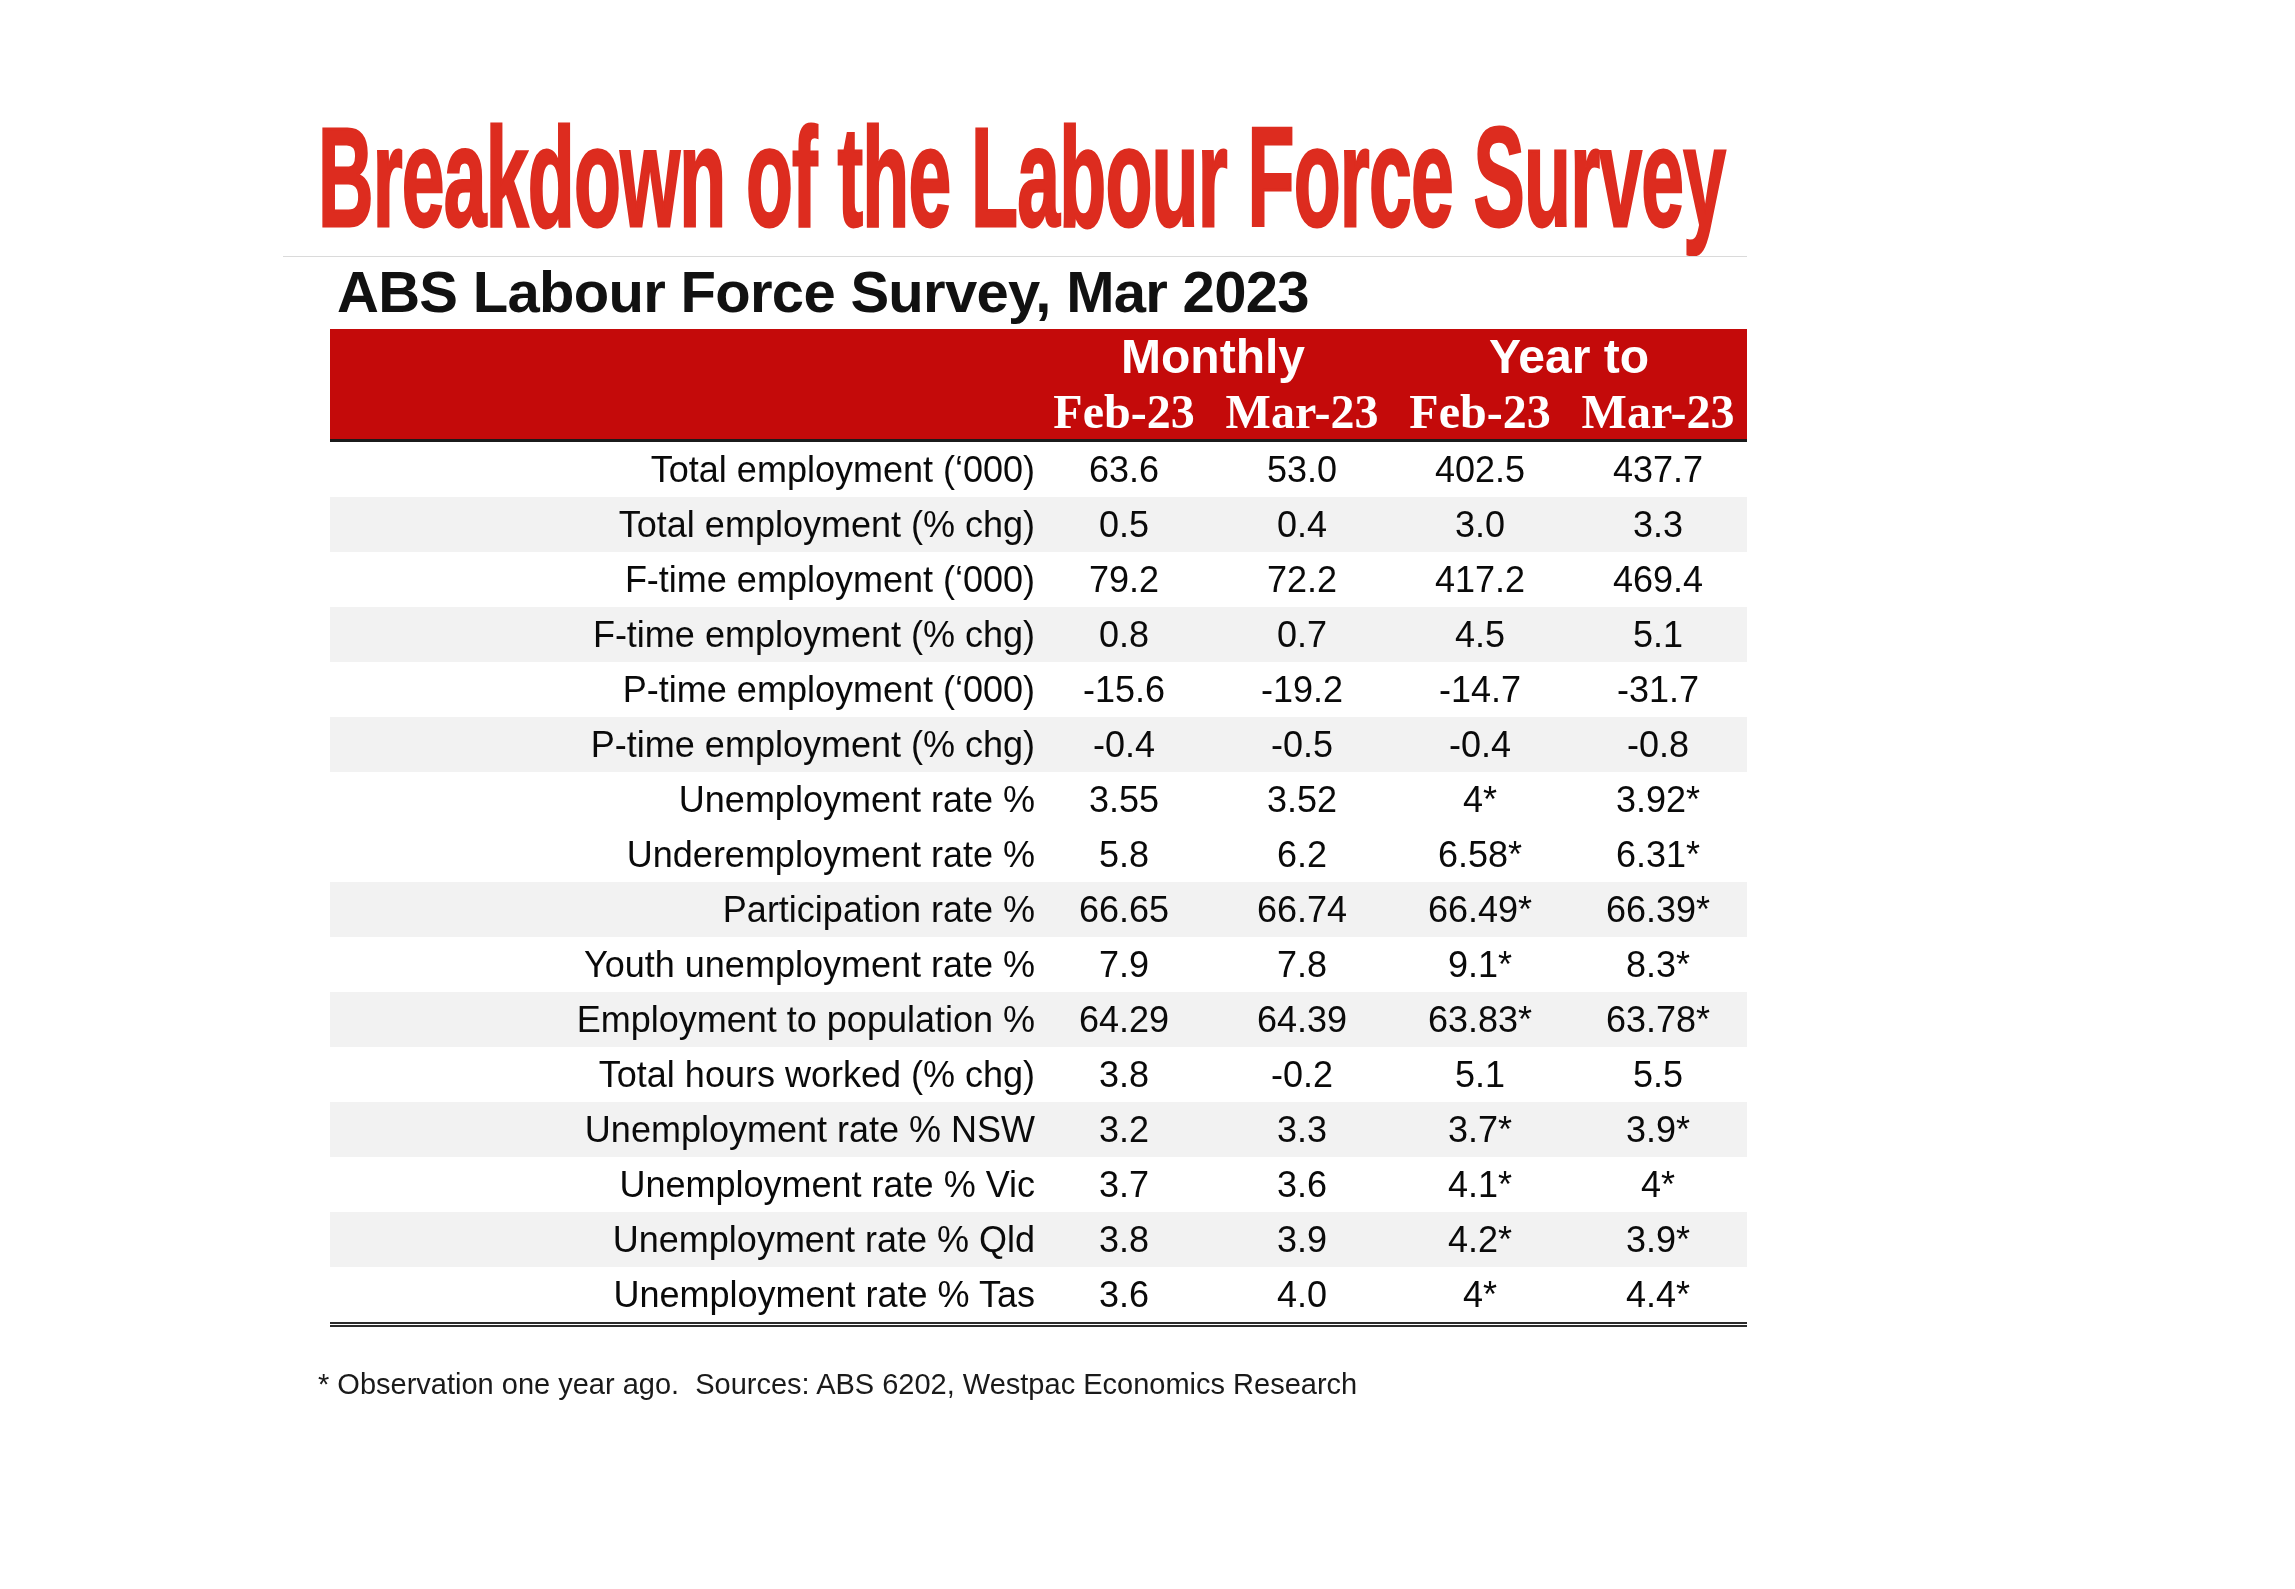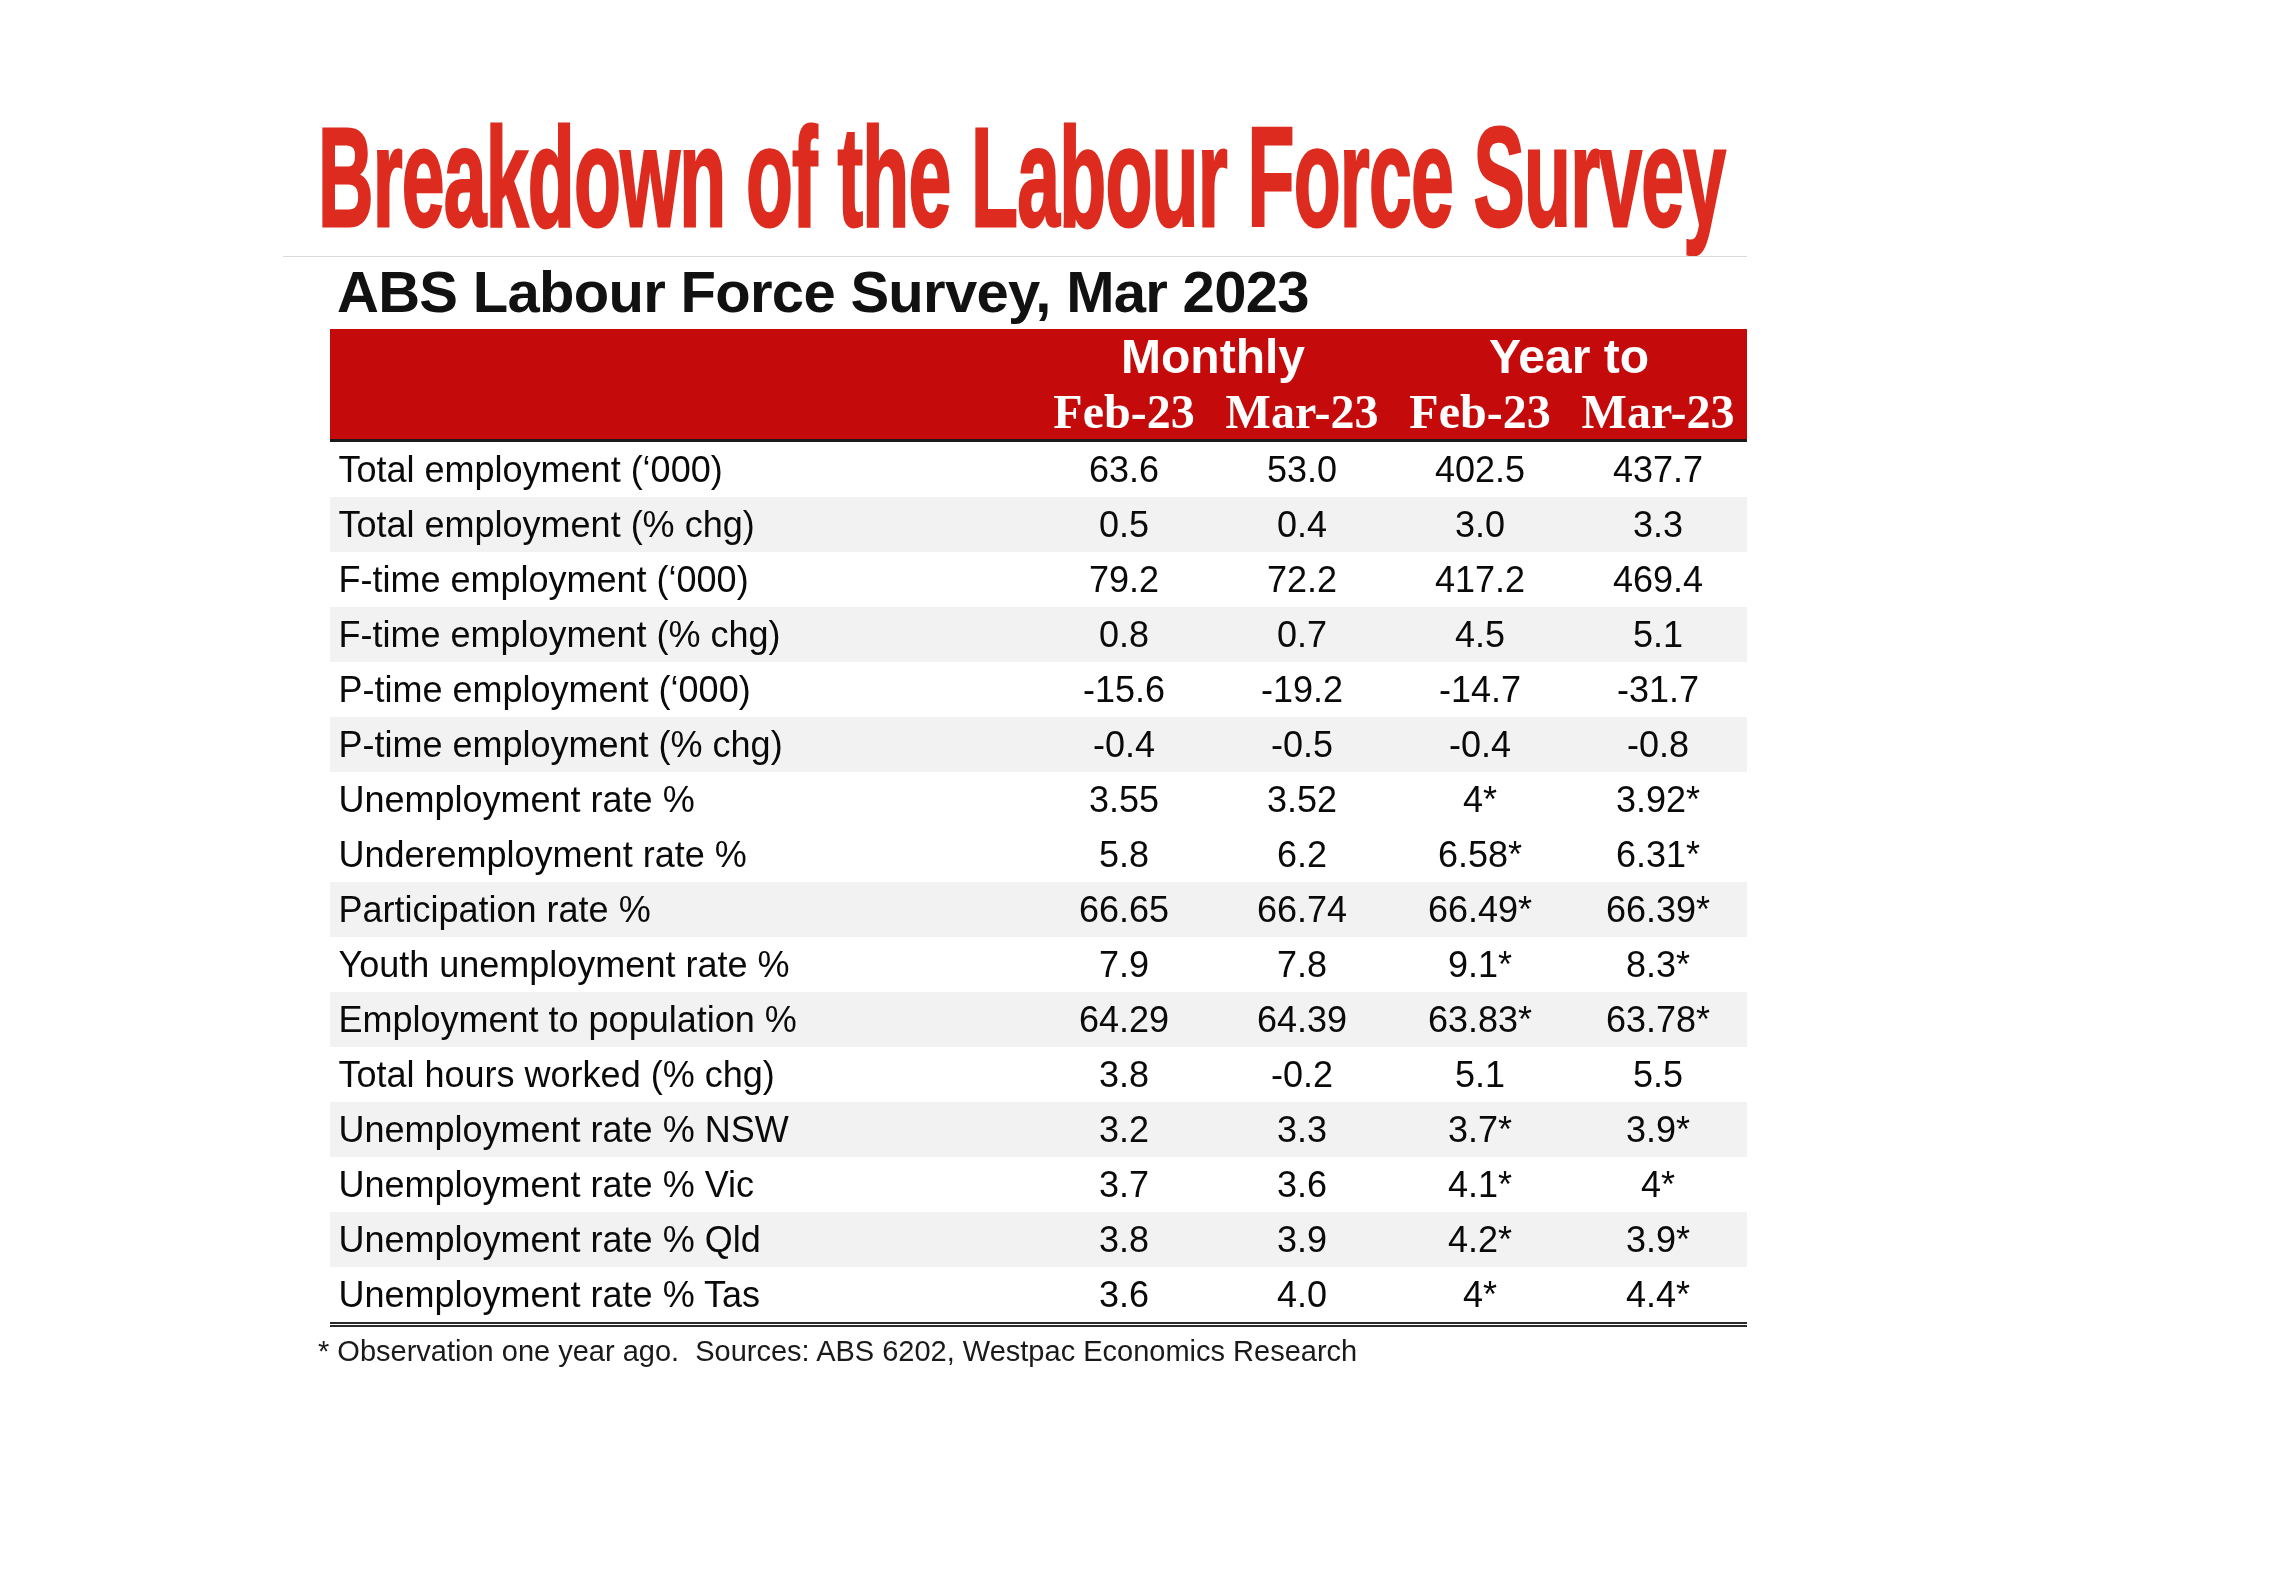--- a/index.html
+++ b/index.html
@@ -62,27 +62,27 @@
   .lf-table thead tr.cols th { border-bottom: 3.5px solid #1B1B1B; font-family: Liberation Serif, serif; }
   .lf-table tbody td {
     height: 55px;
     padding: 0;
     font-size: 36px;
     color: #0A0A0A;
     text-align: center;
     vertical-align: middle;
   }
   .lf-table tbody td.lbl {
-    text-align: left;
+    text-align: right;
     padding-left: 8.5px;
   }
   .lf-table tbody tr.band td { background: var(--band-gray, #F2F2F2); }
   .lf-table tbody tr:last-child td { border-bottom: 5px double #2B2B2B; }
   .footnote {
-    margin: 8px 0 0 35px;
+    margin: 41px 0 0 35px;
     font-size: 29px;
     color: #1A1A1A;
     white-space: pre-wrap;
   }
 </style>
 </head>
 <body>
 
 <div class="page-title">Breakdown of the Labour Force Survey</div>
 

